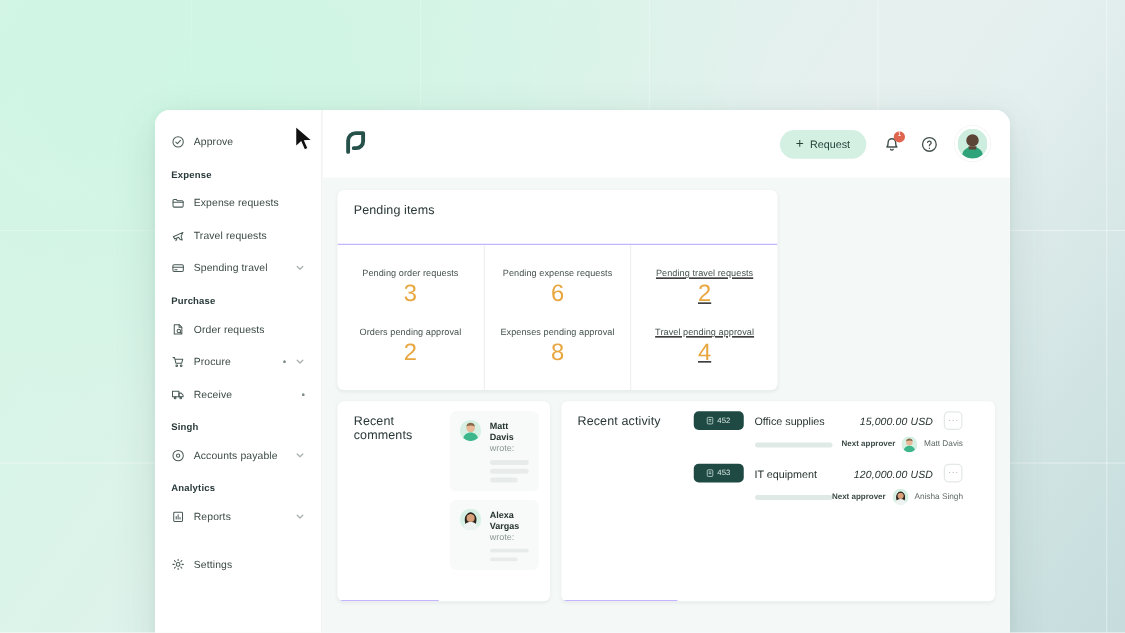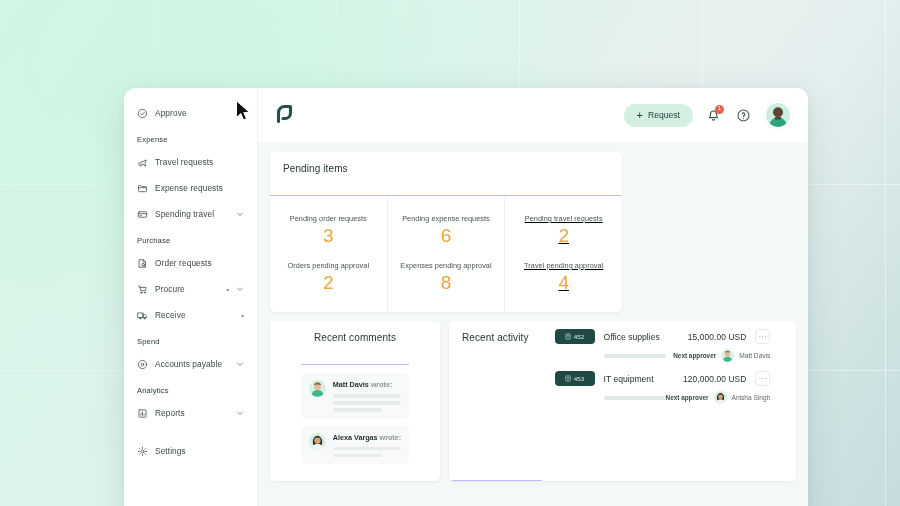--- a/index.html
+++ b/index.html
@@ -72,21 +72,21 @@
   }
   .nav-item.active { background: #d8f2e5; }
   .nav-item .ico { width: 11px; height: 11px; flex: 0 0 11px; display:flex; align-items:center; justify-content:center; }
   .nav-item .ico svg { width: 11px; height: 11px; display:block; }
   .nav-label { flex: 1; white-space: nowrap; letter-spacing: .1px; }
   .nav-dot { font-size: 8px; color: #7b8a86; margin-left: -3px; }
   .chev { width: 8px; height: 8px; flex: 0 0 8px; opacity: .65; }
   .chev svg { width: 8px; height: 8px; display: block; }
   .nav-gap { height: 12px; }
   .nav-section {
-    font-size: 7.6px; font-weight: normal; color: #29393a;
+    font-size: 7.6px; font-weight: bold; color: #29393a;
     padding: 0 13px; margin: 9px 0 5px 0; letter-spacing: .15px;
   }
 
   
   .main {
     flex: 1;
     background: #f4f8f7;
     display: flex; flex-direction: column;
     min-width: 0;
   }
@@ -152,33 +152,33 @@
     justify-content: space-evenly;
     border-right: 1px solid #eef1f0;
     padding: 4px 0;
   }
   .pending-col:last-child { border-right: none; text-decoration: underline; }
   .p-cell { text-align: center; padding: 0 4px; }
   .p-label { font-size: 7.3px; color: #45534f; letter-spacing: .05px; }
   .p-value { font-size: 19px; color: #e8a63f; margin-top: 2px; font-weight: 400; }
 
   
-  .comments-card { width: 170px; height: 160px; display:flex; flex-direction:column;align-items:center; }
+  .comments-card { width: 170px; height: 160px; display:flex; flex-direction:row; }
   .comments-body { padding: 8px 9px; display:flex; flex-direction:column; gap: 7px; overflow:hidden; }
   .comment {
     display: flex; gap: 7px;
     background: #f7faf9; border-radius: 5px;
     padding: 7px 8px;
   }
   .c-avatar { width: 17px; height: 17px; border-radius: 50%; overflow: hidden; flex: 0 0 17px; }
   .c-avatar svg { width:100%; height:100%; display:block; }
   .c-body { flex: 1; min-width: 0; }
   .c-name { font-size: 7.2px; color: #26332f; }
   .c-name b { font-weight: bold; }
-  .c-name .wrote { color: #8b9894; font-weight: bold; }
+  .c-name .wrote { color: #8b9894; font-weight: normal; }
   .c-lines { margin-top: 5px; display: flex; flex-direction: column; gap: 3.5px; }
   .c-line { height: 3.5px; border-radius: 2px; background: #e7ecea; }
 
   
   .activity-card { width: 352px; flex: 1; display: flex; flex-direction: row; min-height: 0; }
   .tabs { display: flex; gap: 14px; padding: 0 13px; border-bottom: 1px solid #eef1f0; }
   .tab {
     font-size: 8.2px; color: #b2bdb9; padding: 6px 0 5px 0;
     cursor: pointer; border-bottom: 1.6px solid transparent;
     margin-bottom: -1px;
@@ -188,21 +188,21 @@
   .act-row { margin-bottom: 9px; }
   .act-line1 { display: flex; align-items: center; gap: 9px; }
   .pill {
     background: #1f4a44; color: #dbeae6;
     border-radius: 4px; height: 15px; min-width: 40px;
     display: flex; align-items: center; justify-content: center; gap: 3px;
     font-size: 6.2px; padding: 0 6px;
   }
   .pill svg { width: 6px; height: 7px; display:block; opacity:.85; }
   .act-name { font-size: 8.6px; color: #26332f; flex: 1; }
-  .act-amt { font-size: 8.4px; color: #26332f; letter-spacing: .1px; }
+  .act-amt { font-size: 8.4px; color: #26332f; letter-spacing: .1px; font-style: italic; }
   .more-btn {
     width: 15px; height: 15px; border: 1px solid #e3e8e6;
     border-radius: 4px; background: #fff; color: #8b9894;
     font-size: 7px; display: flex; align-items: center; justify-content: center;
     cursor: pointer; line-height: 1; letter-spacing:.5px;
   }
   .act-line2 { display: flex; align-items: center; margin-top: 5px; padding-left: 49px; }
   .act-bar { width: 62px; height: 4px; border-radius: 2px; background: #dfeae6; }
   .approver { margin-left: auto; display: flex; align-items: center; gap: 5px; }
   .approver-lbl { font-size: 6.4px; font-weight: bold; color: #3c4a47; }
@@ -237,35 +237,35 @@
               <path d="M2.2 4l2.8 2.8L7.8 4"></path>
             </svg>
           </span>
   </div>
       </div>
     <div id="sidebar-sections">
         <div class="nav-section">Expense</div>
         <div class="nav-item">
     <span class="ico">
             <svg viewBox="0 0 20 20" fill="none" stroke="#4a5a56" stroke-width="1.5" stroke-linecap="round" stroke-linejoin="round">
+              <path d="M2.6 6.2a1.6 1.6 0 0 1 1.6-1.6h3.1l1.5 1.9h6.9a1.6 1.6 0 0 1 1.6 1.6v6.1a1.6 1.6 0 0 1-1.6 1.6H4.2a1.6 1.6 0 0 1-1.6-1.6z"></path>
+              <path d="M2.6 8.6h14.8"></path>
+            </svg>
+          </span>
+    <span class="nav-label">Expense requests</span>
+
+  </div>
+        <div class="nav-item">
+    <span class="ico">
+            <svg viewBox="0 0 20 20" fill="none" stroke="#4a5a56" stroke-width="1.5" stroke-linecap="round" stroke-linejoin="round">
               <path d="M3 11.5l14-6.2-2.6 5.8 1.6 5.4-3.2-1-2.2-3.1-5.4 2.4z"></path>
               <path d="M8 14.8l-1.3 2.5"></path>
             </svg>
           </span>
     <span class="nav-label">Travel requests</span>
-
-  </div>
-        <div class="nav-item">
-    <span class="ico">
-            <svg viewBox="0 0 20 20" fill="none" stroke="#4a5a56" stroke-width="1.5" stroke-linecap="round" stroke-linejoin="round">
-              <path d="M2.6 6.2a1.6 1.6 0 0 1 1.6-1.6h3.1l1.5 1.9h6.9a1.6 1.6 0 0 1 1.6 1.6v6.1a1.6 1.6 0 0 1-1.6 1.6H4.2a1.6 1.6 0 0 1-1.6-1.6z"></path>
-              <path d="M2.6 8.6h14.8"></path>
-            </svg>
-          </span>
-    <span class="nav-label">Expense requests</span>
 
   </div>
         <div class="nav-item">
     <span class="ico">
             <svg viewBox="0 0 20 20" fill="none" stroke="#4a5a56" stroke-width="1.5" stroke-linecap="round" stroke-linejoin="round">
               <rect x="2.4" y="5" width="15.2" height="10" rx="1.8"></rect>
               <path d="M2.4 8.6h15.2"></path>
               <path d="M5.2 12.3h3.2"></path>
             </svg>
           </span>
@@ -312,21 +312,21 @@
               <path d="M1.8 5.4h9.4v8.2H1.8z"></path>
               <path d="M11.2 8.2h3.3l2.7 2.7v2.7h-6z"></path>
               <circle cx="5.6" cy="15.2" r="1.3"></circle>
               <circle cx="13.8" cy="15.2" r="1.3"></circle>
             </svg>
           </span>
     <span class="nav-label">Receive</span>
     <span class="nav-dot">•</span>
 
   </div>
-        <div class="nav-section">Spend</div>
+        <div class="nav-section">Singh</div>
         <div class="nav-item">
     <span class="ico">
             <svg viewBox="0 0 20 20" fill="none" stroke="#4a5a56" stroke-width="1.5" stroke-linecap="round" stroke-linejoin="round">
               <circle cx="10" cy="10" r="7.5"></circle>
               <circle cx="10" cy="10" r="2.4"></circle>
             </svg>
           </span>
     <span class="nav-label">Accounts payable</span>
 
     <span class="chev">

